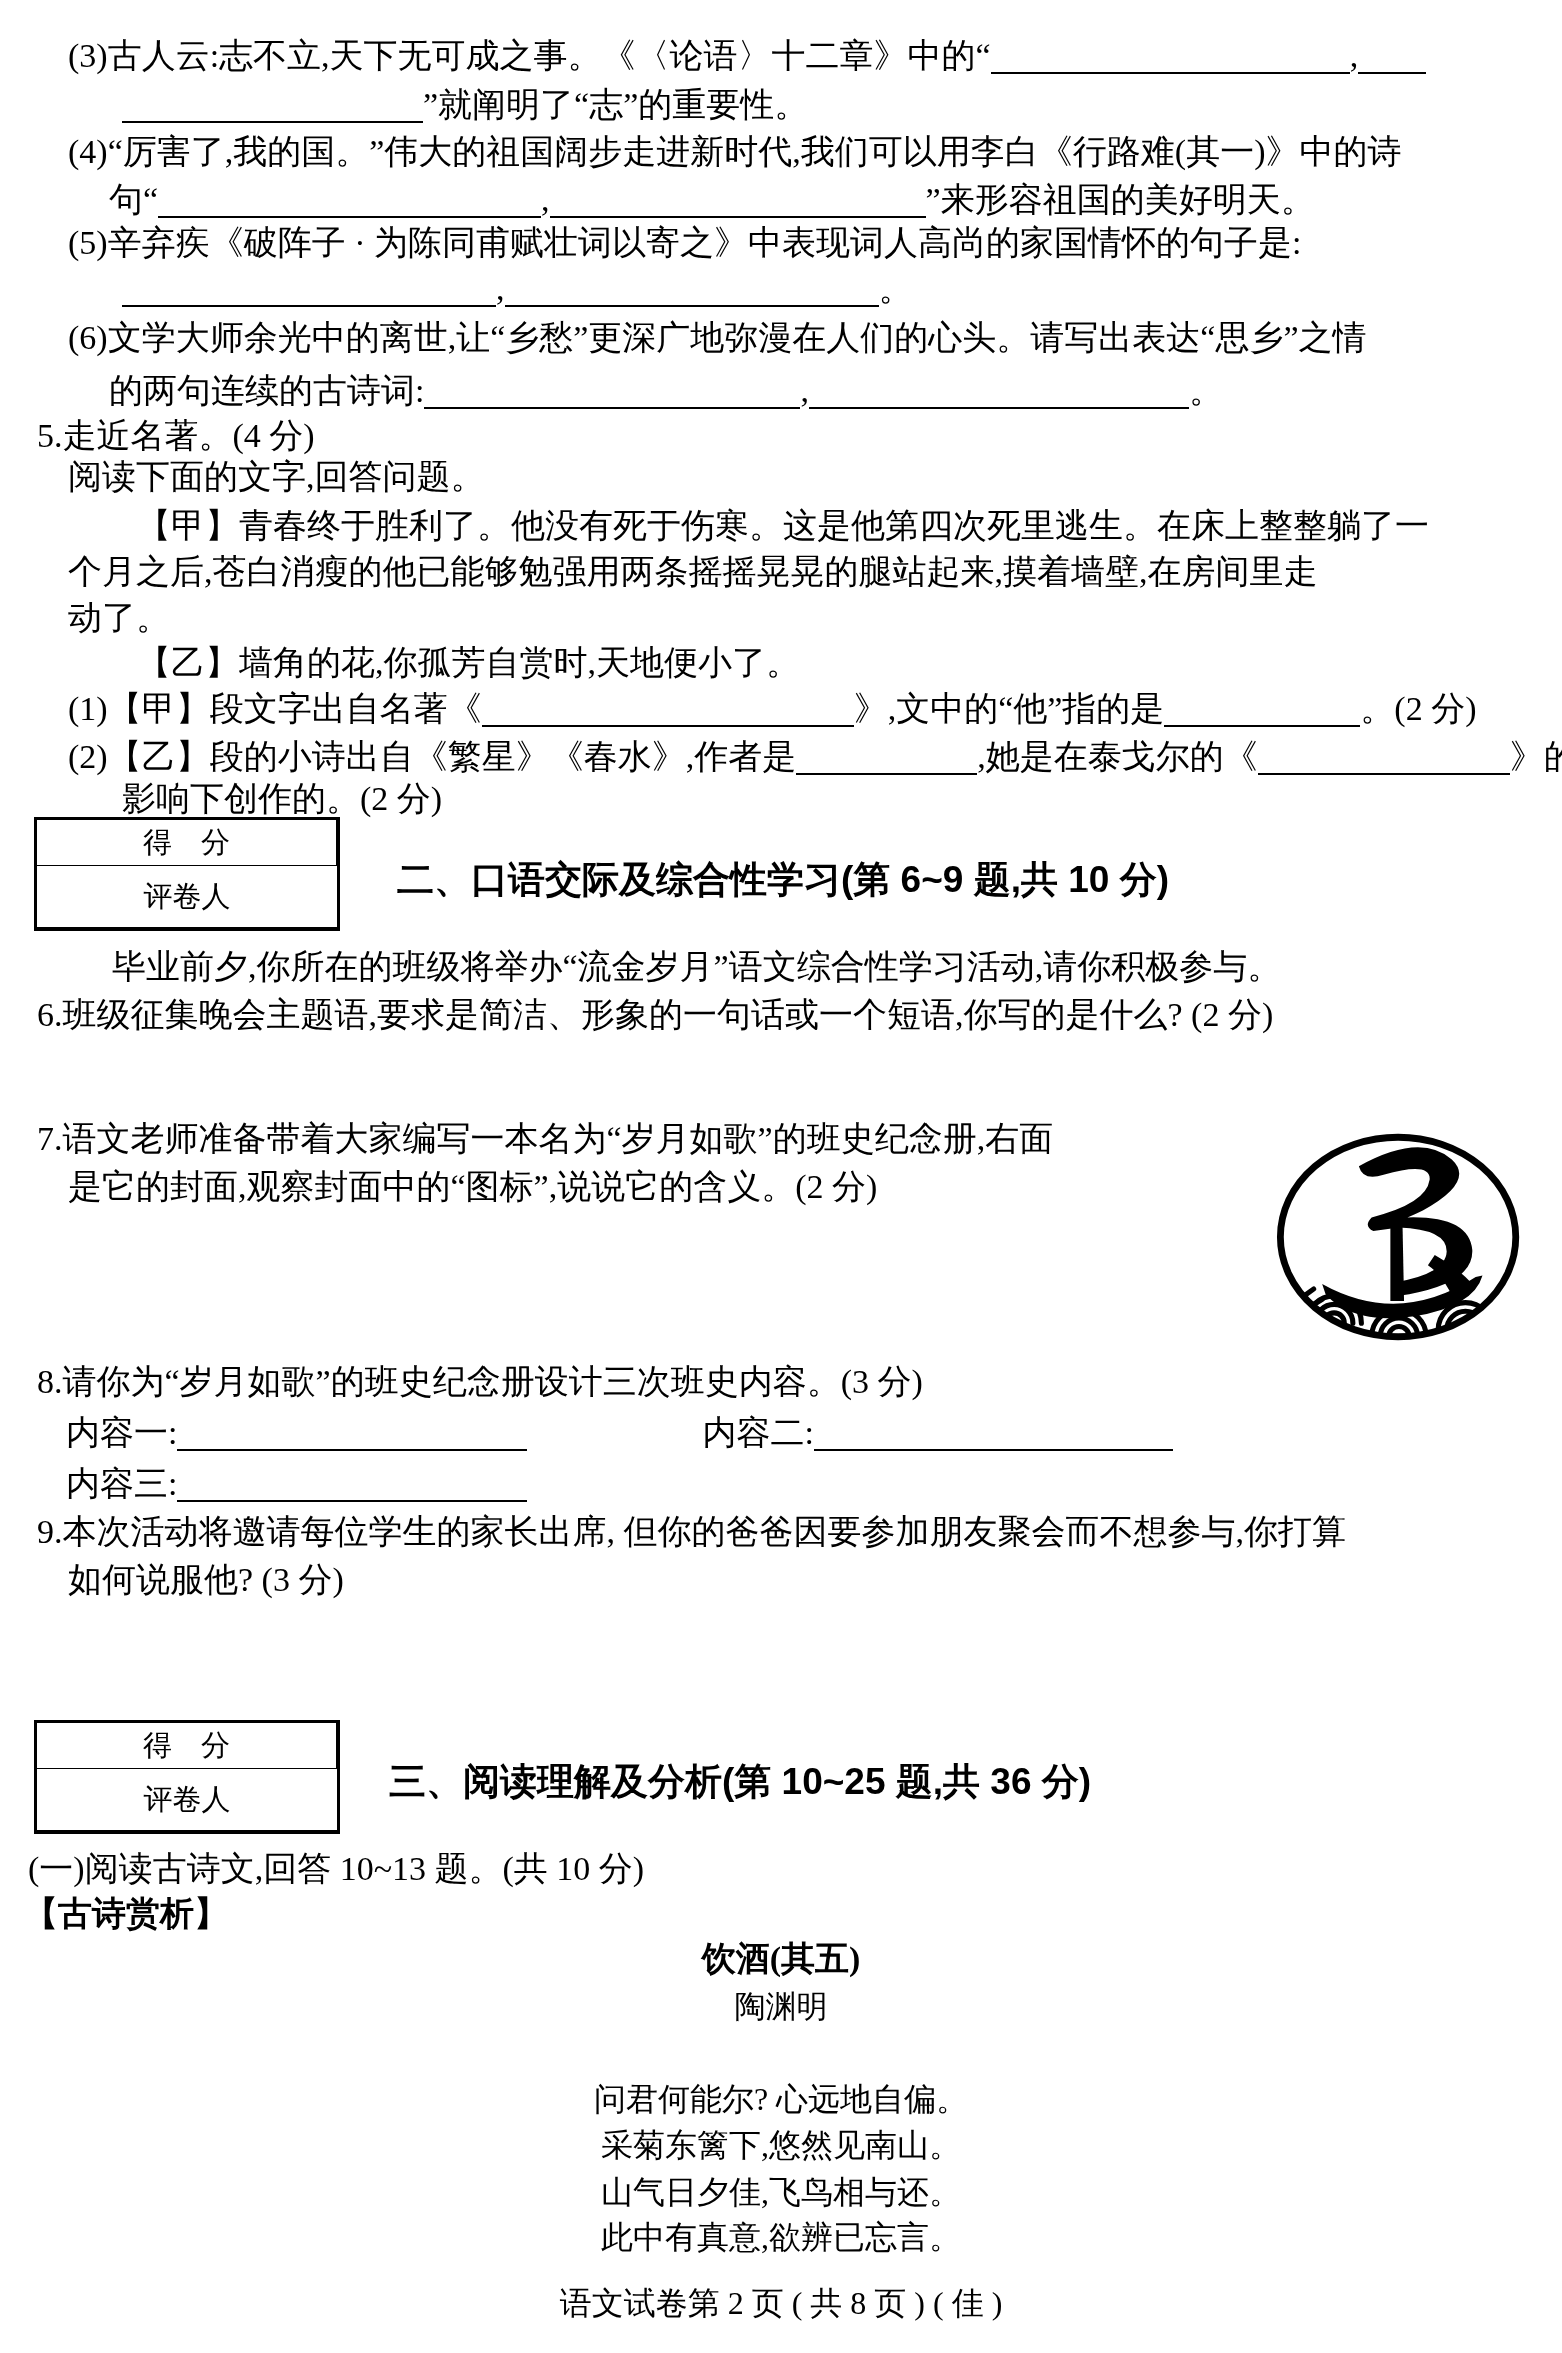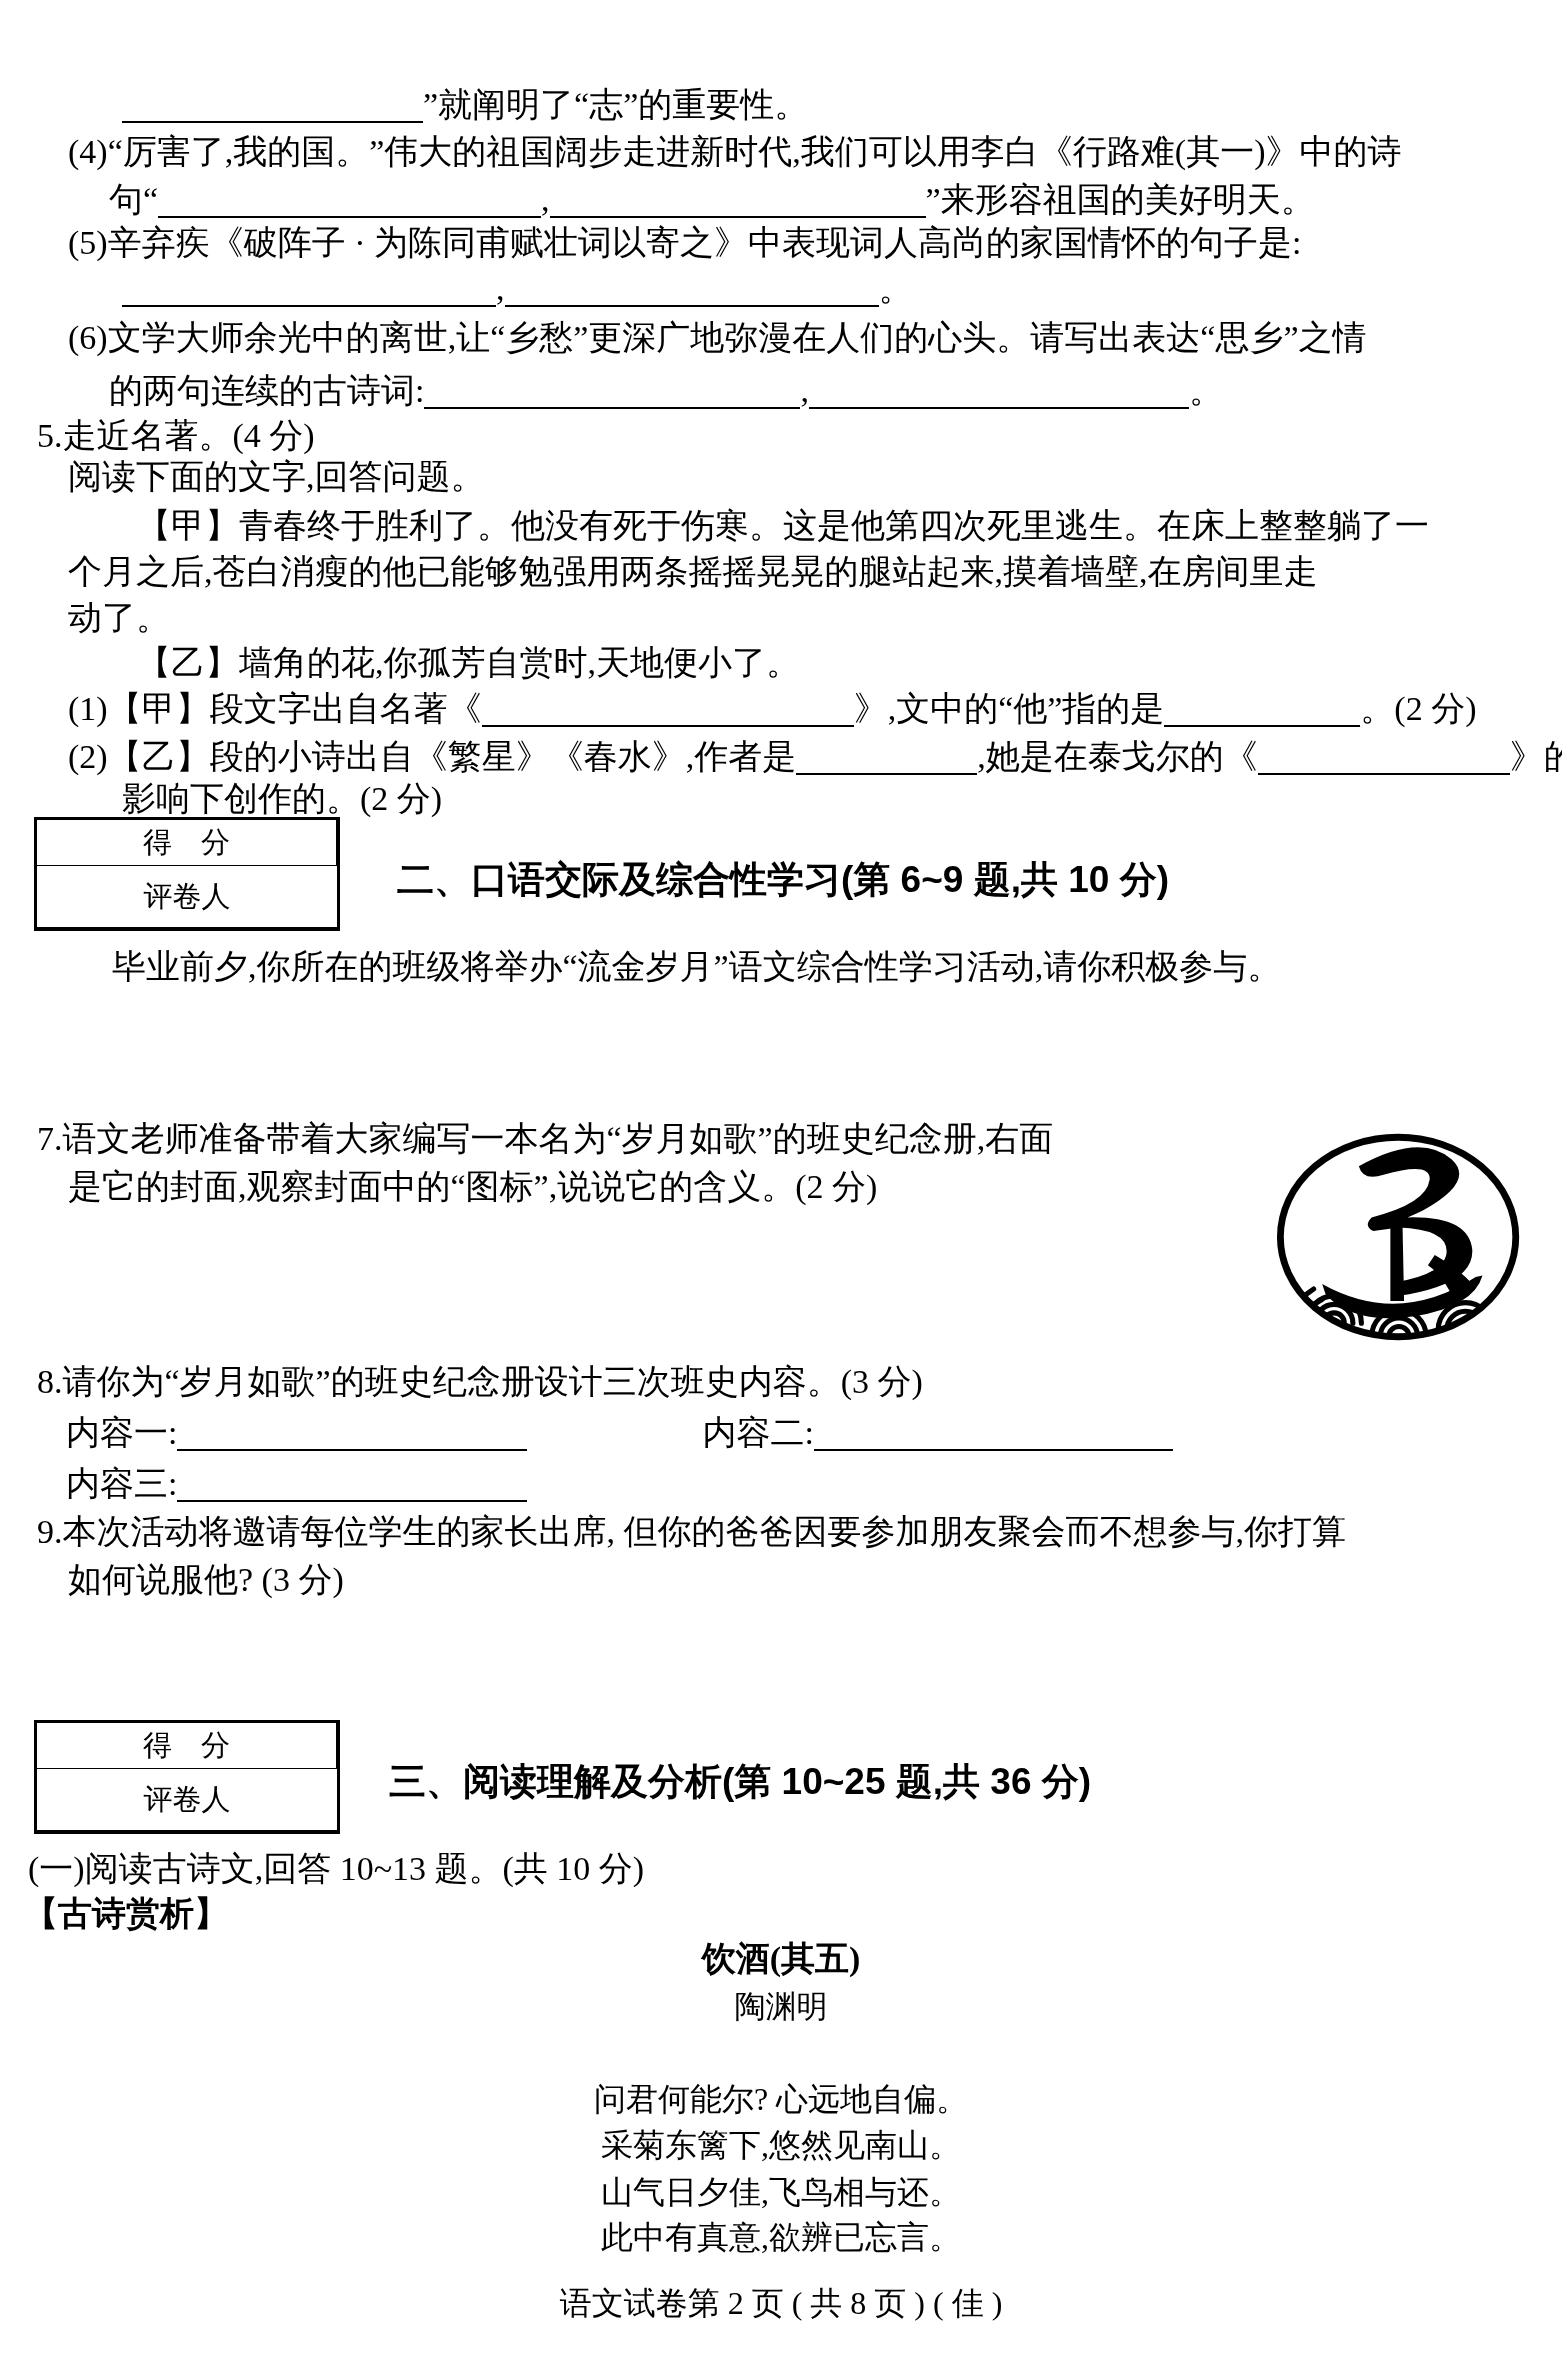--- a/index.html
+++ b/index.html
@@ -26,20 +26,21 @@
   .author{font-size:31px;}
   .ptitle{font-weight:bold;font-size:34px;}
   .footer{font-size:32px;}
   .logo{position:absolute;left:1271px;top:1130px;width:255px;height:214px;}
 </style>
 </head>
 <body>
 
 <div class="page">
 
+  <div class="ln" style="left:68px;top:32px"><span>(3)古人云:志不立,天下无可成之事。《〈论语〉十二章》中的“</span><span class="blank" style="width:359px"></span><span>,</span><span class="blank" style="width:68px"></span></div>
   <div class="ln" style="left:122px;top:81px"><span class="blank" style="width:301px"></span><span>”就阐明了“志”的重要性。</span></div>
 
   <div class="ln" style="left:68px;top:128px"><span>(4)“厉害了,我的国。”伟大的祖国阔步走进新时代,我们可以用李白《行路难(其一)》中的诗</span></div>
   <div class="ln" style="left:109px;top:176px"><span>句“</span><span class="blank" style="width:383px"></span><span>,</span><span class="blank" style="width:376px"></span><span>”来形容祖国的美好明天。</span></div>
 
   <div class="ln" style="left:68px;top:219px"><span>(5)辛弃疾《破阵子 · 为陈同甫赋壮词以寄之》中表现词人高尚的家国情怀的句子是:</span></div>
   <div class="ln" style="left:122px;top:265px"><span class="blank" style="width:374px"></span><span>,</span><span class="blank" style="width:374px"></span><span>。</span></div>
 
   <div class="ln" style="left:68px;top:314px"><span>(6)文学大师余光中的离世,让“乡愁”更深广地弥漫在人们的心头。请写出表达“思乡”之情</span></div>
   <div class="ln" style="left:109px;top:367px"><span>的两句连续的古诗词:</span><span class="blank" style="width:376px"></span><span>,</span><span class="blank" style="width:380px"></span><span>。</span></div>
@@ -60,20 +61,21 @@
       </div>
     <div class="cell c2">
         <span>评卷人</span>
       </div>
     <div class="cell c3"></div>
     <div class="cell"></div>
   </div>
   <div class="head" style="left:397px;top:856px"><span>二、口语交际及综合性学习(第 6~9 题,共 10 分)</span></div>
 
   <div class="ln" style="left:112px;top:943px"><span>毕业前夕,你所在的班级将举办“流金岁月”语文综合性学习活动,请你积极参与。</span></div>
+  <div class="ln" style="left:37px;top:991px"><span>6.班级征集晚会主题语,要求是简洁、形象的一句话或一个短语,你写的是什么? (2 分)</span></div>
 
   <div class="ln" style="left:37px;top:1115px"><span>7.语文老师准备带着大家编写一本名为“岁月如歌”的班史纪念册,右面</span></div>
   <div class="ln" style="left:68px;top:1163px"><span>是它的封面,观察封面中的“图标”,说说它的含义。(2 分)</span></div>
 
   <div class="logo">
     <svg width="255" height="214" viewBox="0 0 299 250">
       <defs>
           <clipPath id="logoclip">
             <ellipse cx="149" cy="125" rx="137" ry="116"></ellipse>
           </clipPath>

